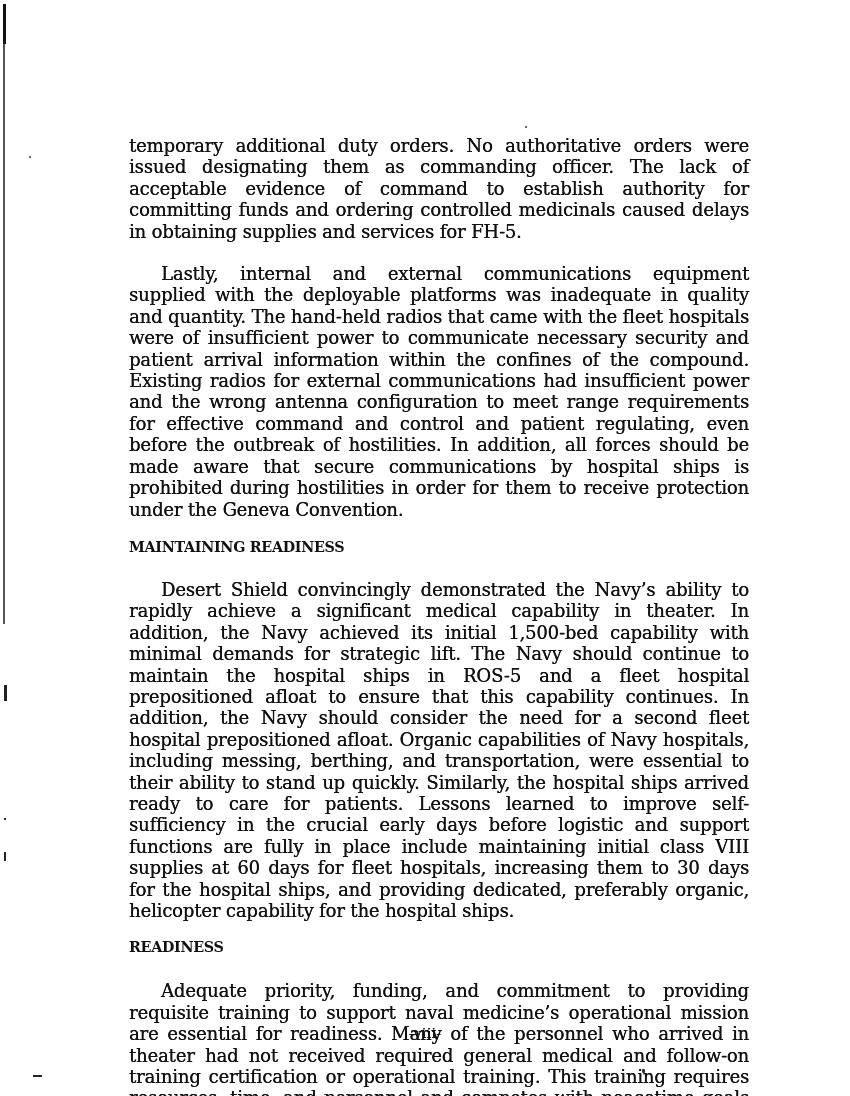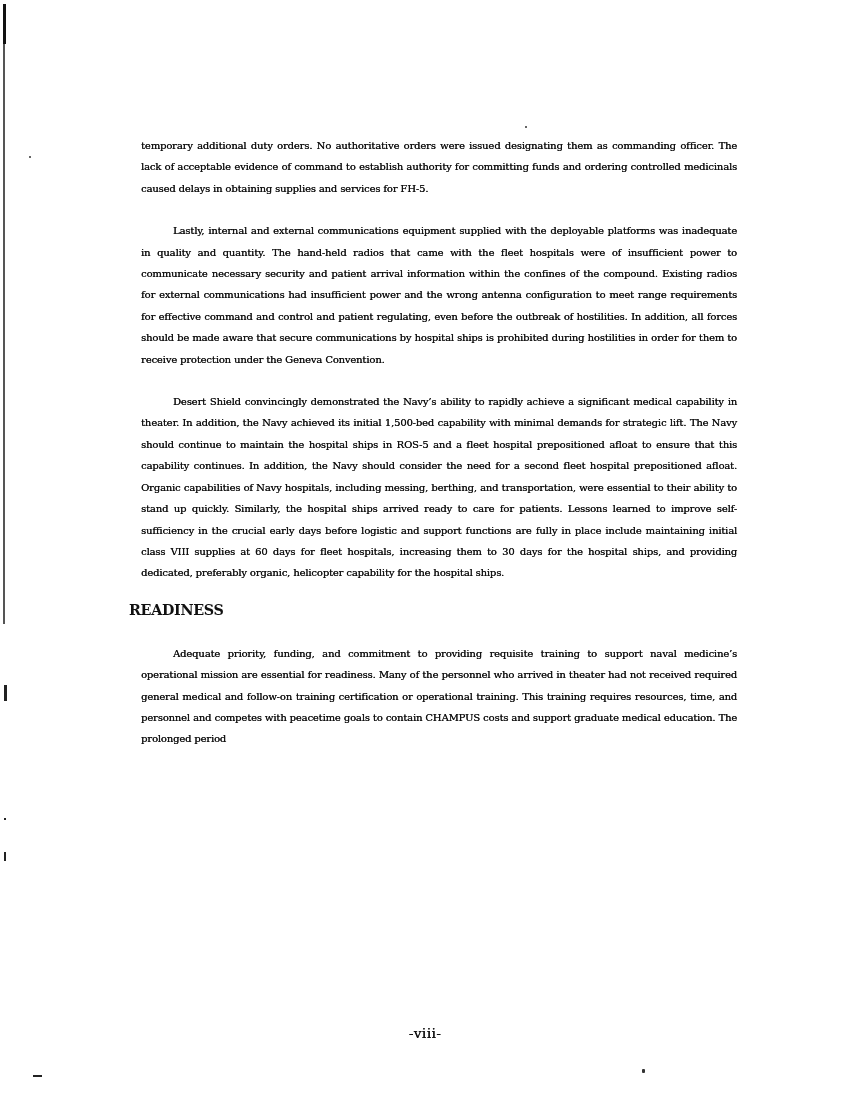--- a/index.html
+++ b/index.html
@@ -49,22 +49,22 @@
       background: #333;
       border-radius: 1px;
     }
     .content {
       position: absolute;
       left: 129px;
       top: 135px;
       width: 620px;
     }
     .para {
-      margin: 12px;
-      font-size: 10px;
+      margin: 0;
+      font-size: 18px;
       line-height: 21.4px;
       text-align: justify;
       text-indent: 32px;
       font-weight: normal;
       letter-spacing: -0.15px;
       text-shadow: 0.25px 0 0 #111;
     }
     .para.no-indent {
       text-indent: 0;
     }
@@ -104,20 +104,21 @@
   <div class="mark" style="left:4px;top:852px;width:2px;height:9px;"></div>
   <div class="mark" style="left:33px;top:1075px;width:9px;height:2px;"></div>
   <div class="speck" style="left:29px;top:156px;"></div>
   <div class="speck" style="left:525px;top:126px;"></div>
   <div class="speck" style="left:642px;top:1069px;width:3px;height:4px;"></div>
 
   <div class="content">
     <p class="para no-indent p1">temporary additional duty orders. No authoritative orders were issued designating them as commanding officer. The lack of acceptable evidence of command to establish authority for committing funds and ordering controlled medicinals caused delays in obtaining supplies and services for FH-5.</p>
     <p class="para p2">Lastly, internal and external communications equipment supplied with the deployable platforms was inadequate in quality and quantity. The hand-held radios that came with the fleet hospitals were of insufficient power to communicate necessary security and patient arrival information within the confines of the compound. Existing radios for external communications had insufficient power and the wrong antenna configuration to meet range requirements for effective command and control and patient regulating, even before the outbreak of hostilities. In addition, all forces should be made aware that secure communications by hospital ships is prohibited during hostilities in order for them to receive protection under the Geneva Convention.</p>
 
+    <h2 class="heading h1">MAINTAINING READINESS</h2>
     <p class="para p3">Desert Shield convincingly demonstrated the Navy’s ability to rapidly achieve a significant medical capability in theater. In addition, the Navy achieved its initial 1,500-bed capability with minimal demands for strategic lift. The Navy should continue to maintain the hospital ships in ROS-5 and a fleet hospital prepositioned afloat to ensure that this capability continues. In addition, the Navy should consider the need for a second fleet hospital prepositioned afloat. Organic capabilities of Navy hospitals, including messing, berthing, and transportation, were essential to their ability to stand up quickly. Similarly, the hospital ships arrived ready to care for patients. Lessons learned to improve self-sufficiency in the crucial early days before logistic and support functions are fully in place include maintaining initial class VIII supplies at 60 days for fleet hospitals, increasing them to 30 days for the hospital ships, and providing dedicated, preferably organic, helicopter capability for the hospital ships.</p>
 
     <h2 class="heading h2">READINESS</h2>
     <p class="para p4">Adequate priority, funding, and commitment to providing requisite training to support naval medicine’s operational mission are essential for readiness. Many of the personnel who arrived in theater had not received required general medical and follow-on training certification or operational training. This training requires resources, time, and personnel and competes with peacetime goals to contain CHAMPUS costs and support graduate medical education. The prolonged period</p>
   </div>
 
   <div class="page-number">-viii-</div>
 </div>
 
 </body></html>

